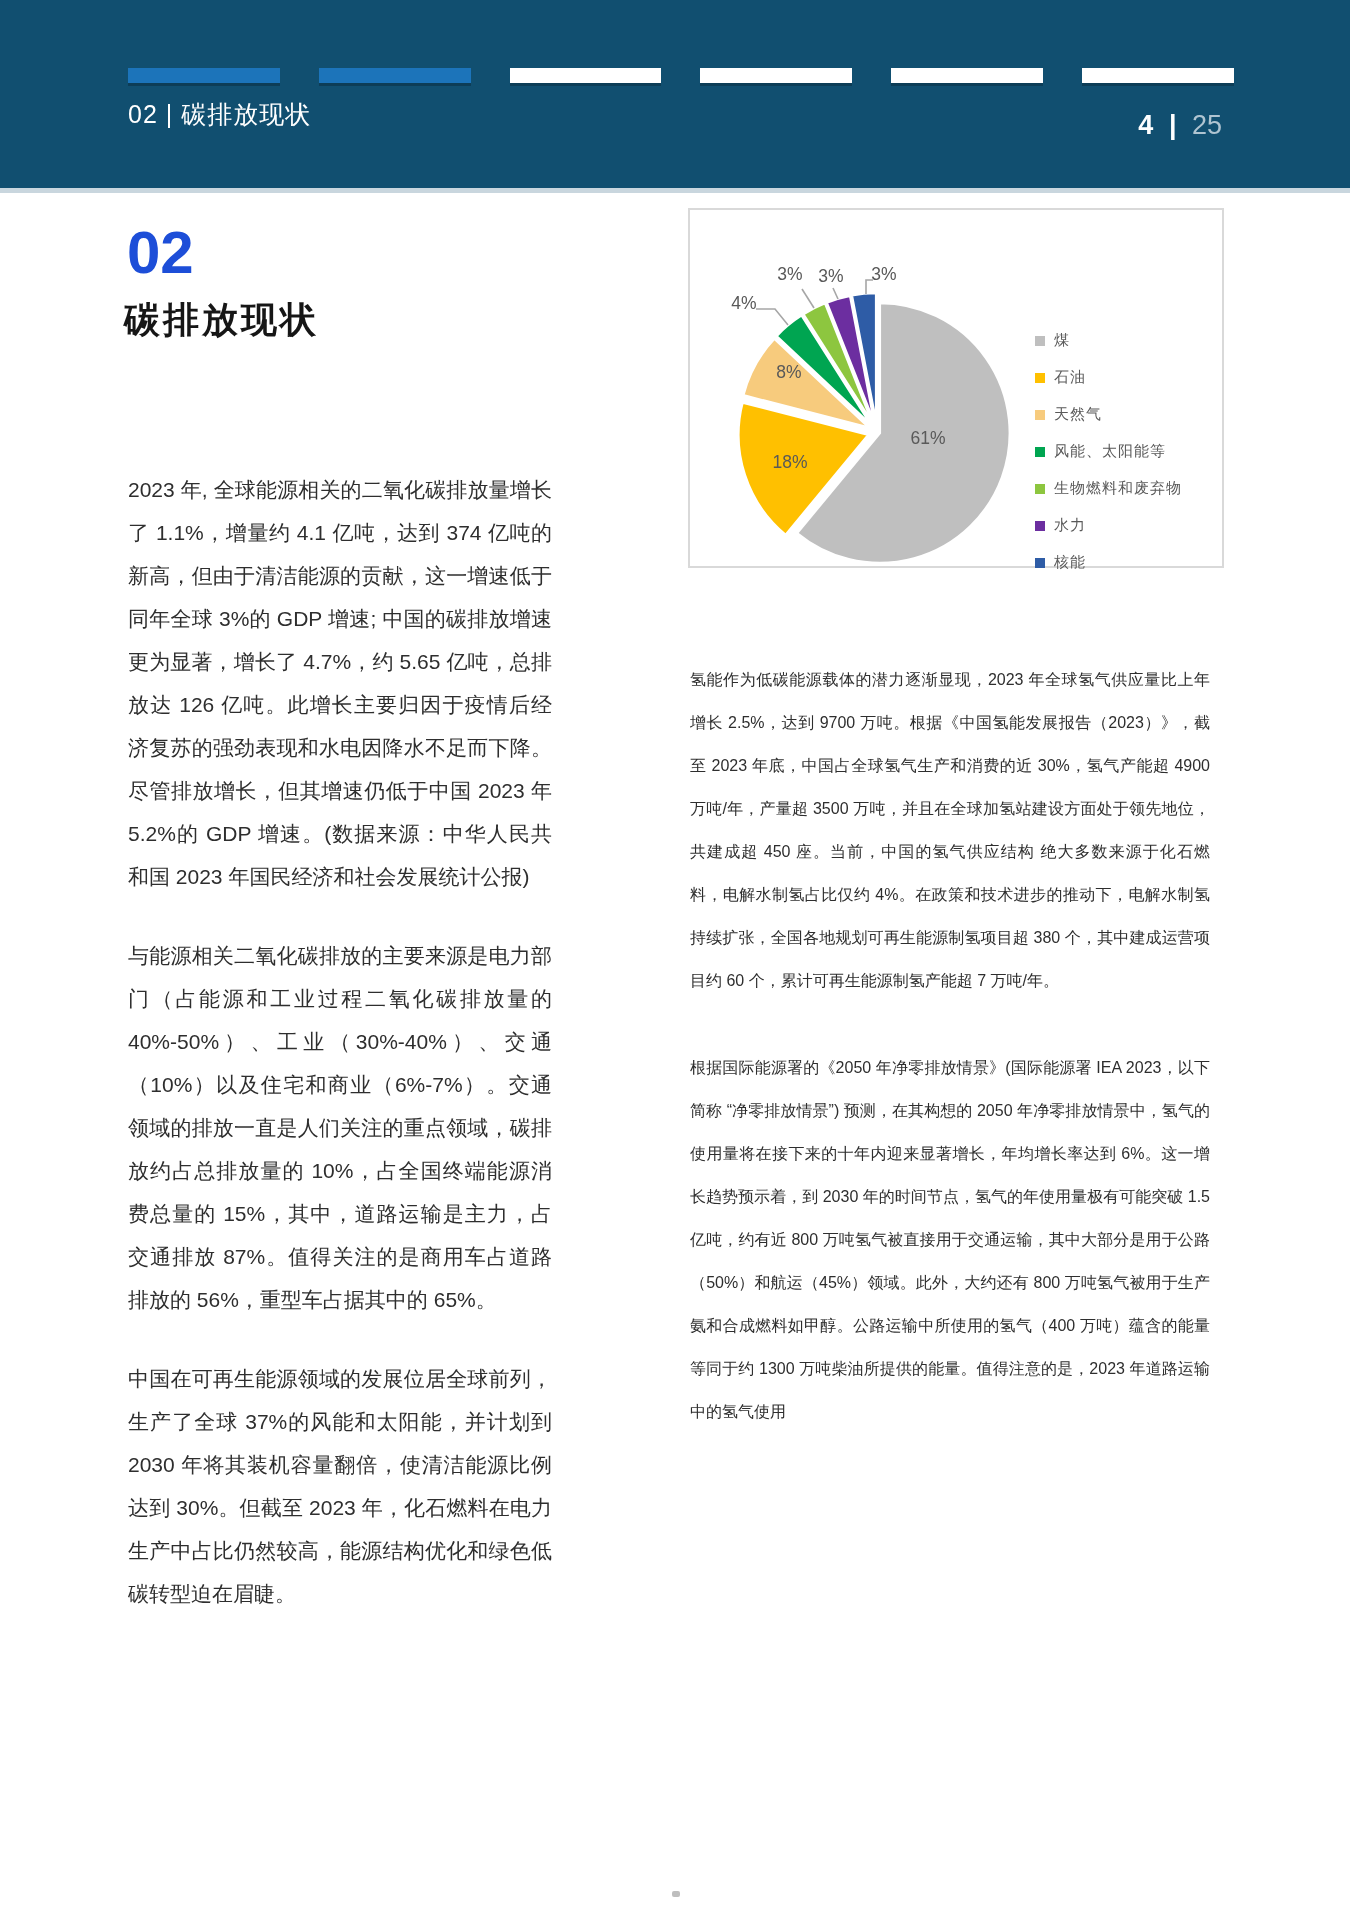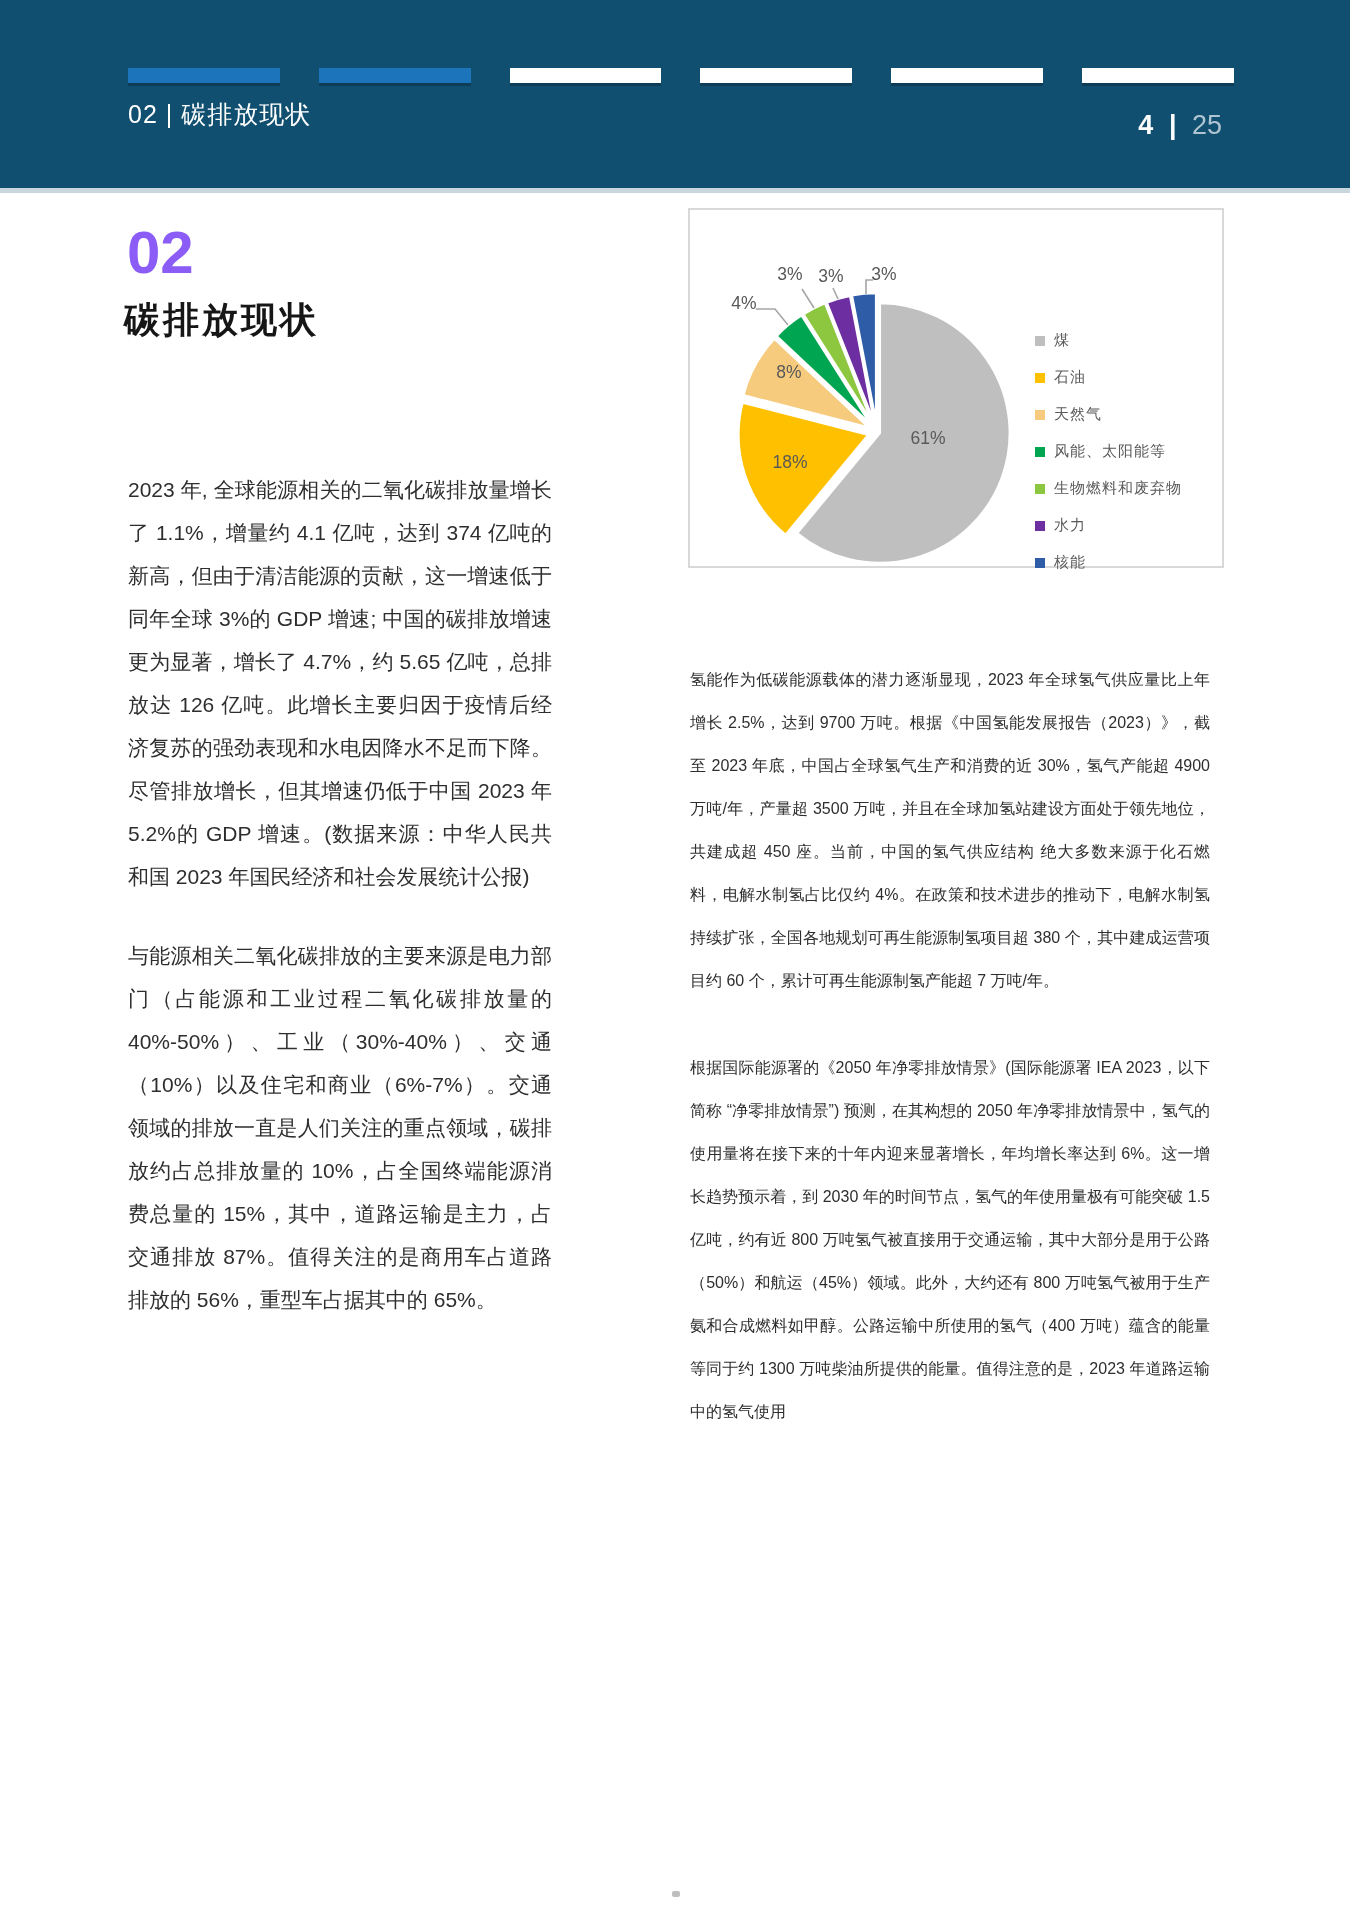--- a/index.html
+++ b/index.html
@@ -21,21 +21,21 @@
     position:absolute;left:128px;top:98px;color:#ffffff;font-size:25px;letter-spacing:1px;
   }
   .header-right{
     position:absolute;right:128px;top:110px;font-size:27px;color:#ffffff;
   }
   .header-right .pg-cur{font-weight:bold;}
   .header-right .pg-div{margin:0 8px;font-weight:bold;}
   .header-right .pg-tot{color:#AFC4D1;}
   
   .big-num{
-    position:absolute;left:127px;top:218px;font-size:60px;font-weight:bold;color:#8b5cf6;
+    position:absolute;left:127px;top:218px;font-size:60px;font-weight:bold;color:#1d4ed8;
   }
   .page-title{
     position:absolute;left:124px;top:296px;font-size:36px;font-weight:bold;color:#161616;
     letter-spacing:3px;
   }
   
   .left-col{
     position:absolute;left:128px;top:468px;width:424px;
     font-size:21px;line-height:43px;color:#2E2E2E;text-align:justify;
   }
@@ -144,20 +144,21 @@
         <div class="legend-item">
           <span class="legend-swatch" style="background: rgb(46, 92, 166);"></span>
           <span class="legend-label">核能</span>
         </div>
       </div>
   </div>
 
   <div class="left-col">
     <p>2023 年, 全球能源相关的二氧化碳排放量增长了 1.1%，增量约 4.1 亿吨，达到 374 亿吨的新高，但由于清洁能源的贡献，这一增速低于同年全球 3%的 GDP 增速; 中国的碳排放增速更为显著，增长了 4.7%，约 5.65 亿吨，总排放达 126 亿吨。此增长主要归因于疫情后经济复苏的强劲表现和水电因降水不足而下降。尽管排放增长，但其增速仍低于中国 2023 年 5.2%的 GDP 增速。(数据来源：中华人民共和国 2023 年国民经济和社会发展统计公报)</p>
     <p>与能源相关二氧化碳排放的主要来源是电力部门（占能源和工业过程二氧化碳排放量的 40%-50%）、工业（30%-40%）、交通（10%）以及住宅和商业（6%-7%）。交通领域的排放一直是人们关注的重点领域，碳排放约占总排放量的 10%，占全国终端能源消费总量的 15%，其中，道路运输是主力，占交通排放 87%。值得关注的是商用车占道路排放的 56%，重型车占据其中的 65%。</p>
+    <p>中国在可再生能源领域的发展位居全球前列，生产了全球 37%的风能和太阳能，并计划到 2030 年将其装机容量翻倍，使清洁能源比例达到 30%。但截至 2023 年，化石燃料在电力生产中占比仍然较高，能源结构优化和绿色低碳转型迫在眉睫。</p>
   </div>
 
   <div class="right-col">
     <p>氢能作为低碳能源载体的潜力逐渐显现，2023 年全球氢气供应量比上年增长 2.5%，达到 9700 万吨。根据《中国氢能发展报告（2023）》，截至 2023 年底，中国占全球氢气生产和消费的近 30%，氢气产能超 4900 万吨/年，产量超 3500 万吨，并且在全球加氢站建设方面处于领先地位，共建成超 450 座。当前，中国的氢气供应结构 绝大多数来源于化石燃料，电解水制氢占比仅约 4%。在政策和技术进步的推动下，电解水制氢持续扩张，全国各地规划可再生能源制氢项目超 380 个，其中建成运营项目约 60 个，累计可再生能源制氢产能超 7 万吨/年。</p>
     <p>根据国际能源署的《2050 年净零排放情景》(国际能源署 IEA 2023，以下简称 “净零排放情景”) 预测，在其构想的 2050 年净零排放情景中，氢气的使用量将在接下来的十年内迎来显著增长，年均增长率达到 6%。这一增长趋势预示着，到 2030 年的时间节点，氢气的年使用量极有可能突破 1.5 亿吨，约有近 800 万吨氢气被直接用于交通运输，其中大部分是用于公路（50%）和航运（45%）领域。此外，大约还有 800 万吨氢气被用于生产氨和合成燃料如甲醇。公路运输中所使用的氢气（400 万吨）蕴含的能量等同于约 1300 万吨柴油所提供的能量。值得注意的是，2023 年道路运输中的氢气使用</p>
   </div>
 
   <div class="footer-dot"></div>
 </div>
 

